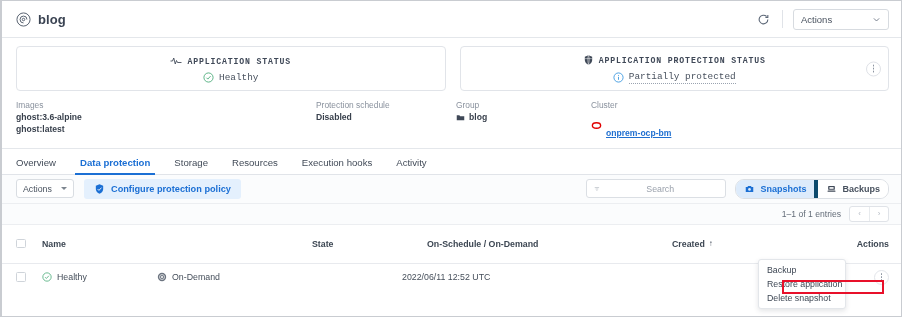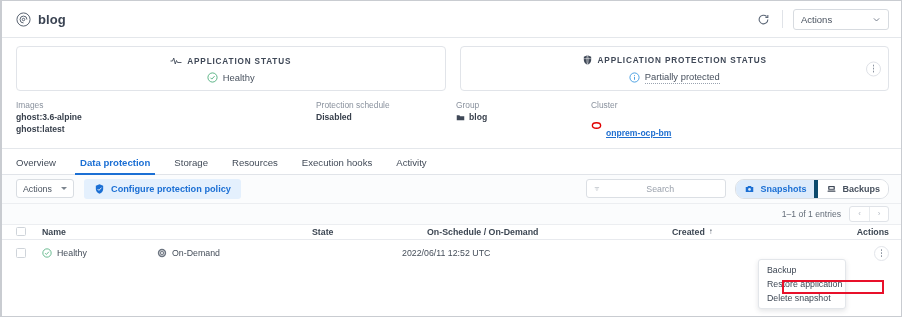--- a/index.html
+++ b/index.html
@@ -47,20 +47,21 @@
   
   .cards-row {
     display: flex; gap: 14px; padding: 8px 12px 0 14px; background: #fff;
   }
   .status-card {
     flex: 1 1 0; height: 45px; background: #fff;
     border: 1px solid #e1e4e9; border-radius: 4px;
     position: relative;
     display: flex; flex-direction: column; align-items: center; justify-content: center;
     padding-top: 1px;
+    font-family: Liberation Mono, monospace;
   }
   .card-head {
     display: flex; align-items: center; gap: 5px;
     font-size: 8.2px; font-weight: bold; letter-spacing: .85px;
     color: #3f4857; text-transform: uppercase;
   }
   .card-body {
     display: flex; align-items: center; gap: 5px;
     margin-top: 5px; font-size: 9.4px; color: #48515e;
   }
@@ -150,21 +151,21 @@
   .pager-btns { display: flex; border: 1px solid #e0e3e8; border-radius: 3px; overflow: hidden; background: #fff; }
   .pager-btn {
     width: 19px; height: 14px; display: flex; align-items: center; justify-content: center;
     font-size: 8px; color: #b6bcc5; cursor: pointer;
   }
   .pager-btn + .pager-btn { border-left: 1px solid #e8ebee; }
 
   
   .table { background: #fff; }
   .trow { display: flex; align-items: center; padding: 0 12px 0 14px; }
-  .thead { height: 16px; border-top: 1px solid #eceef1; border-bottom: 1px solid #e8eaee; background:#fff; }
+  .thead { height: 40px; border-top: 1px solid #eceef1; border-bottom: 1px solid #e8eaee; background:#fff; }
   .tbody { height: 27px; }
   .th { font-size: 8.8px; font-weight: bold; color: #3d4753; display: flex; align-items: center; gap: 4px; }
   .td { font-size: 8.8px; color: #454e5a; display: flex; align-items: center; gap: 5px; }
   .td.name { font-weight: bold; color: #39414d; }
   .c-check { width: 26px; flex: 0 0 auto; display: flex; align-items: center; }
   .c-name  { width: 270px; flex: 0 0 auto; }
   .c-state { width: 115px; flex: 0 0 auto; }
   .c-sched { width: 245px; flex: 0 0 auto; }
   .c-created { flex: 1 1 auto; }
   .c-actions { width: 60px; flex: 0 0 auto; display: flex; justify-content: flex-end; }

